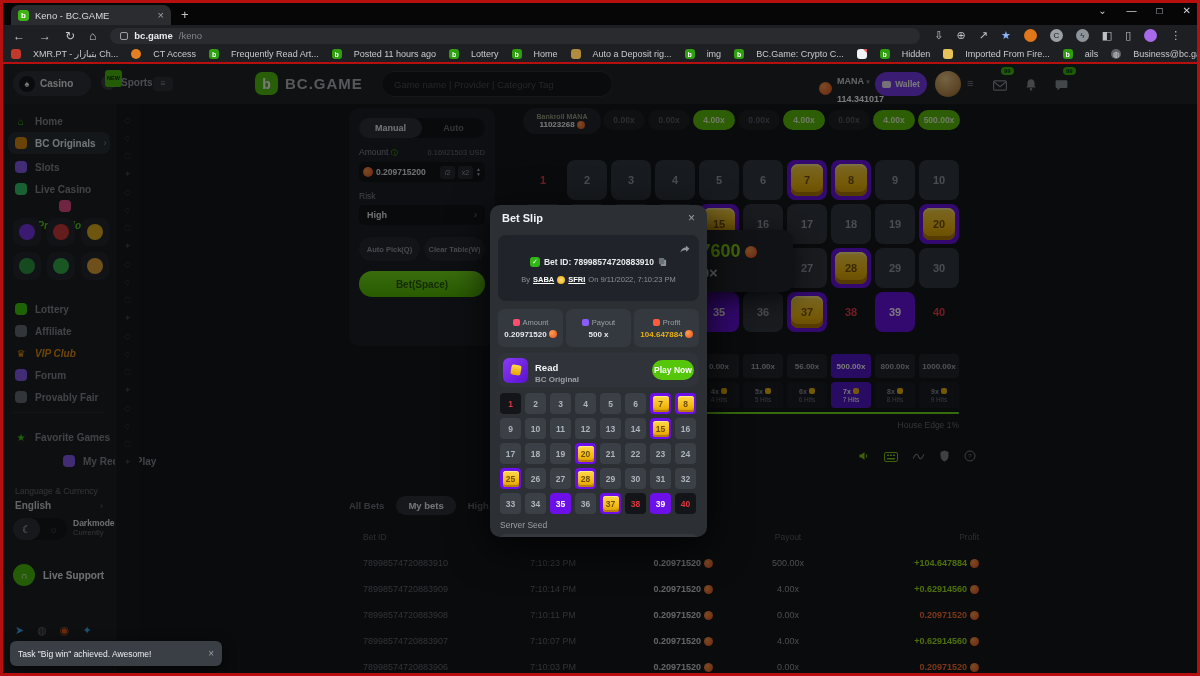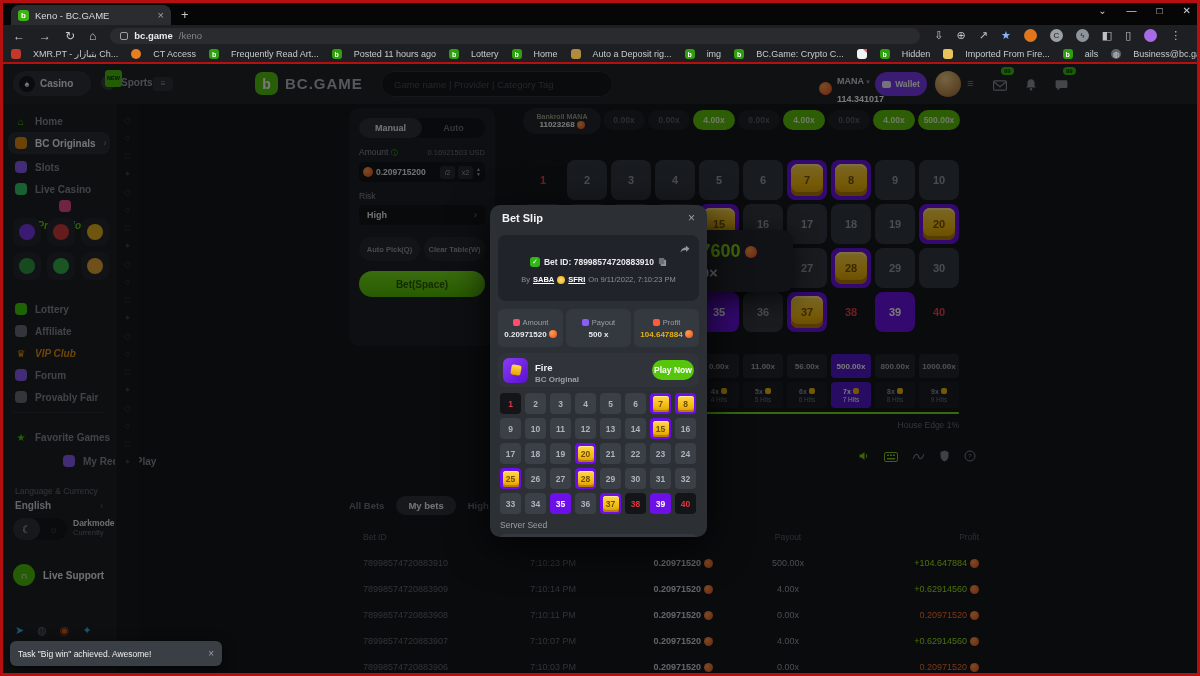--- a/index.html
+++ b/index.html
@@ -144,21 +144,21 @@
 .betstabs{position:absolute;left:346px;top:432px;display:flex;gap:12px;align-items:center}
 .btab{font-size:9.5px;font-weight:bold;color:#6f757d}
 .btab.active{background:#2e333a;border-radius:11px;padding:4px 12px;color:#f0f2f4}
 .thead,.trow{position:absolute;left:346px;width:644px;display:grid;grid-template-columns:140px 100px 110px 150px 1fr;padding:0 14px;align-items:center}
 .thead{top:468px;font-size:8.5px;color:#5c626a}
 .trow{height:26px;font-size:9px}
 .trow .id,.trow .tm{color:#666c73}
 .trow .tm{text-align:center}
 .trow .amt{text-align:right;color:#ced3d9;font-weight:bold;display:flex;justify-content:flex-end;align-items:center;gap:3px}
 .trow .po{text-align:center;color:#9aa0a7}
-.trow .pr{text-align:right;font-weight:normal;display:flex;justify-content:flex-end;align-items:center;gap:3px}
+.trow .pr{text-align:right;font-weight:bold;display:flex;justify-content:flex-end;align-items:center;gap:3px}
 .trow .pr.win{color:#9fe61a}.trow .pr.loss{color:#ff7430}
 .tr-r{text-align:right}.tr-c{text-align:center}
 
 .modal{position:absolute;left:487px;top:141px;width:217px;height:332px;background:#2c2f34;border-radius:10px;box-shadow:0 10px 40px rgba(0,0,0,.8);z-index:60;overflow:hidden}
 .mhead{height:26px;display:flex;align-items:center;padding:0 12px}
 .mhead .t{font-size:11px;font-weight:bold;color:#f2f4f6;flex:1}
 .mhead .x{color:#9aa0a6;font-size:12px}
 .mpanel{position:absolute;left:8px;top:30px;width:201px;height:66px;background:#202329;border-radius:8px}
 .mshare{position:absolute;right:8px;top:6px}
 .midrow{position:absolute;left:0;right:0;top:18px;display:flex;align-items:center;justify-content:center;gap:4px}
@@ -765,21 +765,21 @@
         <div class="mbox">
           <div class="lr"><i style="background: rgb(255, 90, 60);"></i>Profit</div>
           <div class="vr gold">104.647884<span class="coin" style="width: 8px; height: 8px;"></span></div>
         </div>
       </div>
     <div class="mgame">
       <span class="kicon">
           <i></i>
         </span>
       <span>
-        <span class="nm">Fire</span><br>
+        <span class="nm">Read</span><br>
         <span class="pv">BC Original</span>
       </span>
       <span class="playbtn">Play Now</span>
     </div>
     <div class="mgrid" id="modal-grid">
         <div class="mcell miss">1</div>
         <div class="mcell ">2</div>
         <div class="mcell ">3</div>
         <div class="mcell ">4</div>
         <div class="mcell ">5</div>

